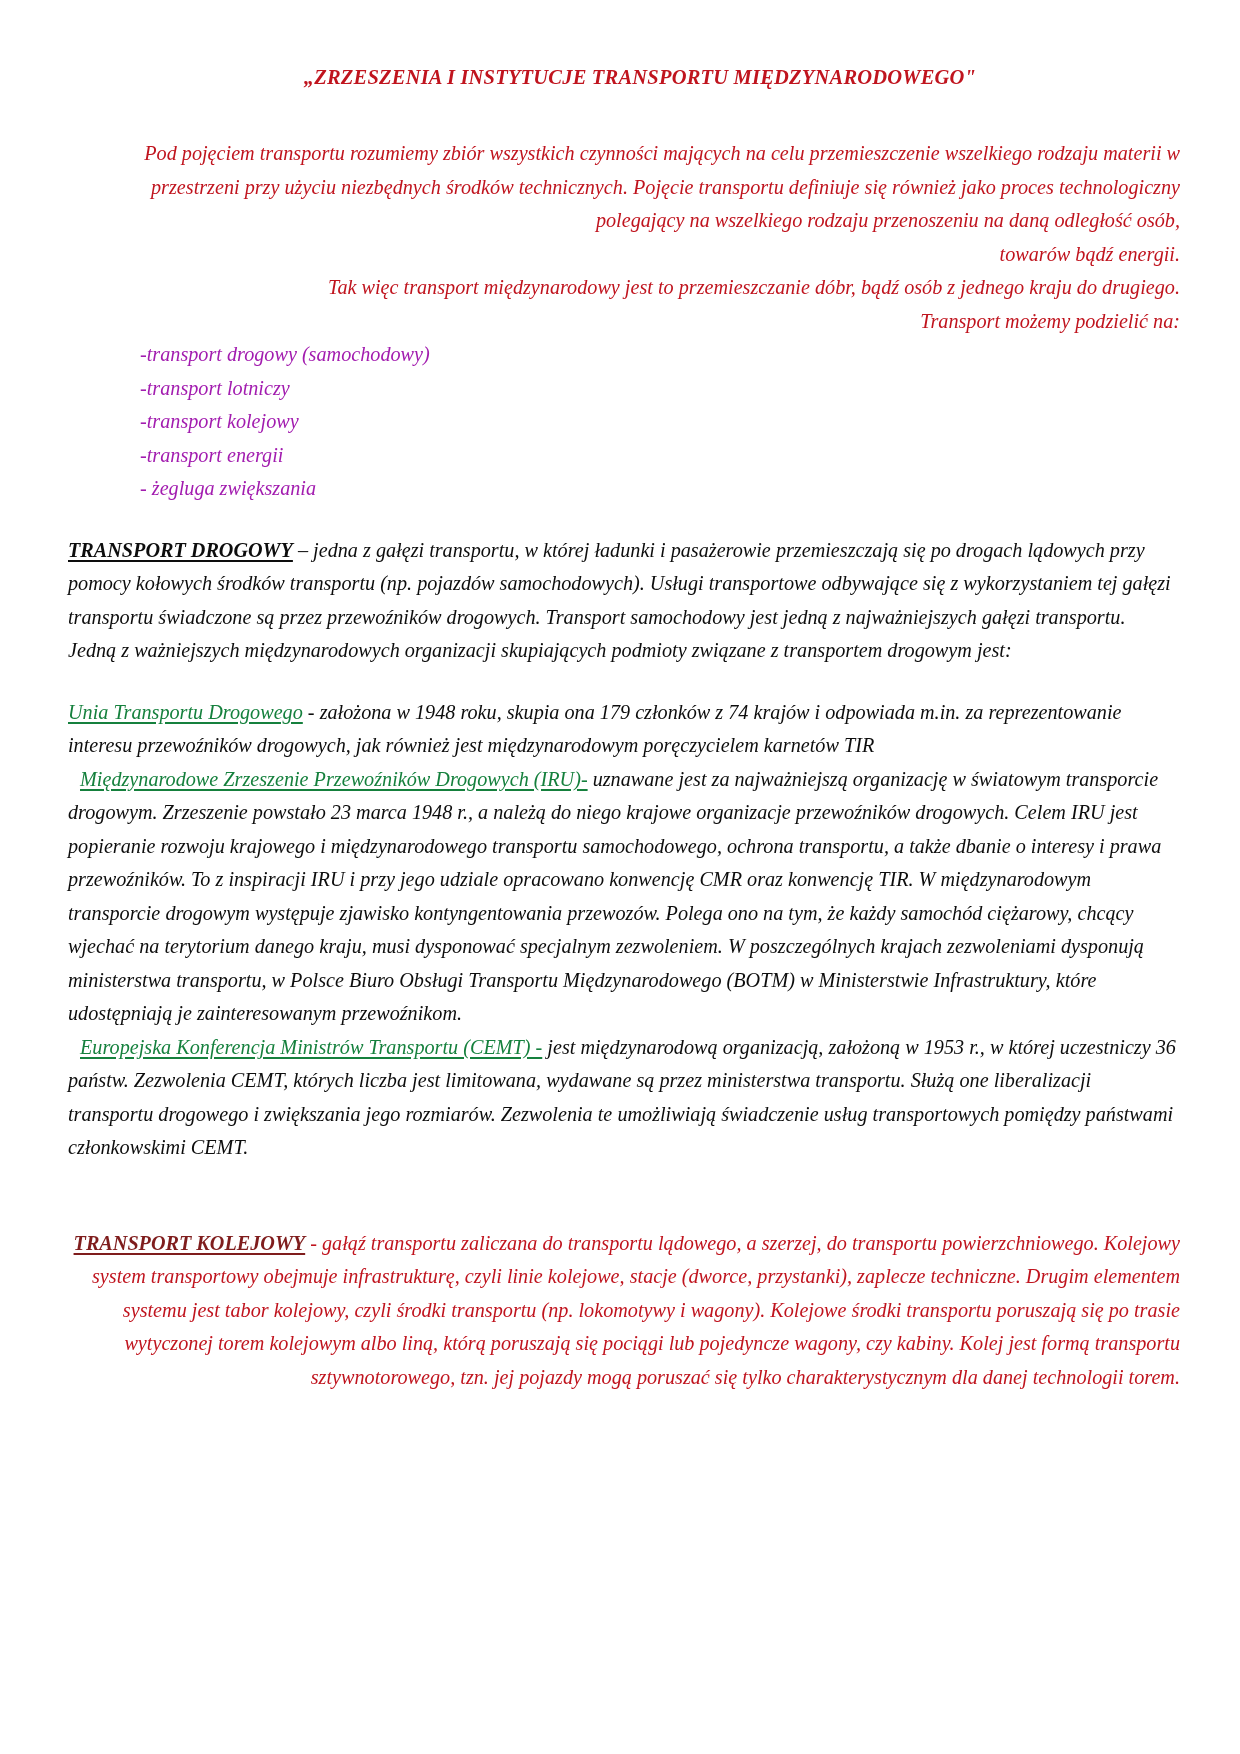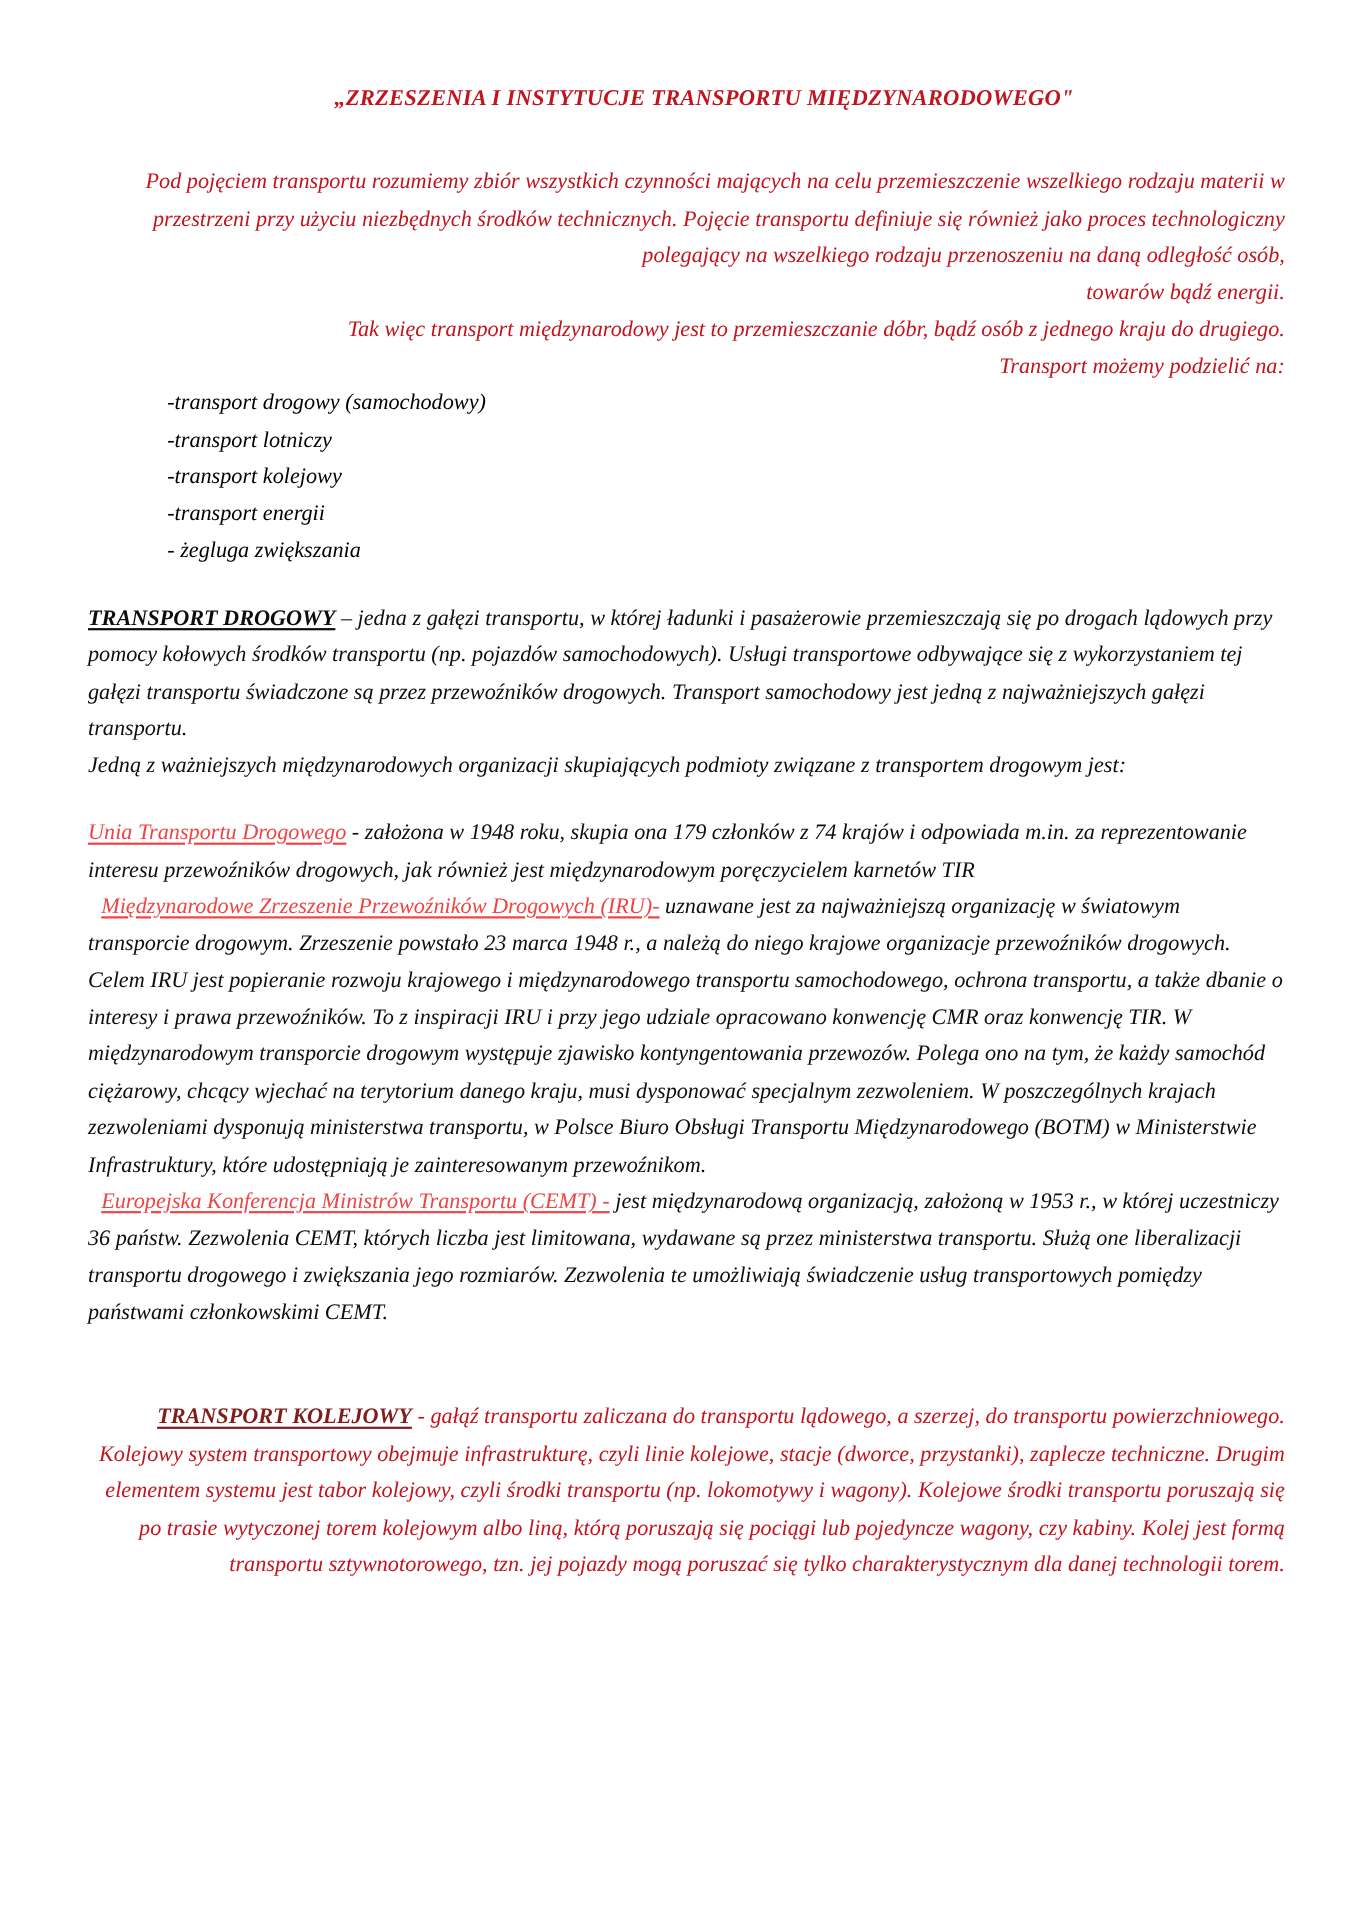--- a/index.html
+++ b/index.html
@@ -12,21 +12,21 @@
     height: 1754px;
     font-family: "Liberation Serif", serif;
     -webkit-font-smoothing: antialiased;
   }
   .page {
     position: relative;
     width: 1240px;
     height: 1754px;
     background: #ffffff;
     box-sizing: border-box;
-    padding: 12px;
+    padding: 0;
     overflow: hidden;
   }
   .doc-title {
     text-align: center;
     font-style: italic;
     font-weight: bold;
     color: #c0141e;
     font-size: 20.5px;
     letter-spacing: 0.2px;
     margin: 0;
@@ -63,39 +63,39 @@
   .intro-block {
     margin-top: 48px;
   }
   ul.transport-list {
     list-style: none;
     margin: 0;
     padding: 0 0 0 72px;
   }
   ul.transport-list li {
     font-style: italic;
-    color: #000000;
+    color: #a21caf;
     font-size: 20.2px;
     line-height: 33.5px;
     font-family: "Liberation Serif", serif;
   }
   .heading-inline {
     font-weight: bold;
     text-decoration: underline;
     text-underline-offset: 3px;
     font-style: italic;
   }
   .heading-inline.black { color: #0d0d0d; }
   .heading-inline.red { color: #7f1d1d; }
 
   .sub-heading {
     font-style: italic;
     text-decoration: underline;
     text-underline-offset: 3px;
-    color: #ef4444;
+    color: #15803d;
   }
   .indent-para {
     text-indent: 12px;
   }
   .section-black p.para { color: #0d0d0d; }
 </style>
 </head>
 <body>
 
 <div class="page">

